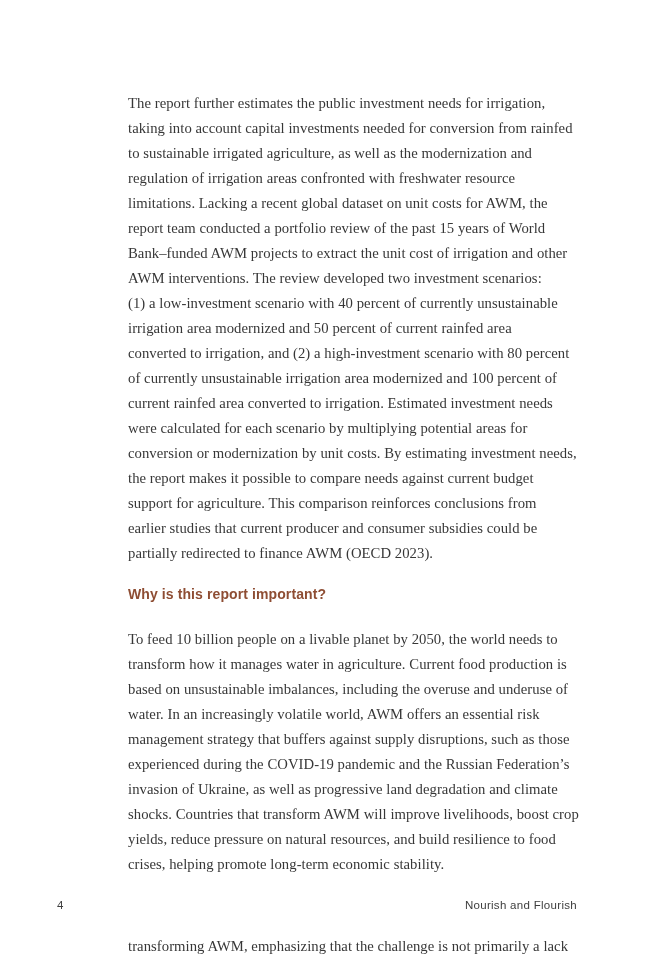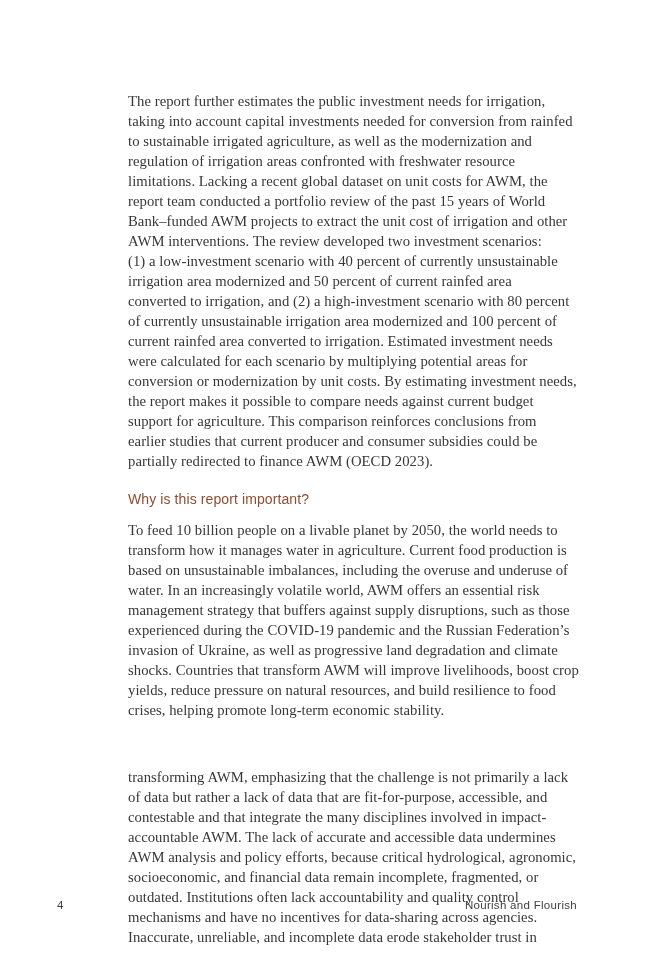--- a/index.html
+++ b/index.html
@@ -13,29 +13,29 @@
   }
   .page-content {
     position: absolute;
     left: 128px;
     top: 91px;
     width: 462px;
   }
   .body-para {
     margin: 0;
     font-size: 14.7px;
-    line-height: 20px;
+    line-height: 25px;
     color: #373737;
     white-space: pre;
     letter-spacing: 0.05px;
   }
   .section-heading {
-    margin: 19px 0 12px 0;
+    margin: 19px 0 24px 0;
     font-family: "Liberation Sans", sans-serif;
-    font-weight: 400;
+    font-weight: 700;
     font-size: 14px;
     line-height: 18px;
     color: #8e4d33;
     letter-spacing: 0.1px;
   }
   .para-first-line { display: block; }
   .para-first-line em { font-style: italic; }
   .para-remaining { display: block; white-space: pre; }
   .page-footer {
     position: absolute;

